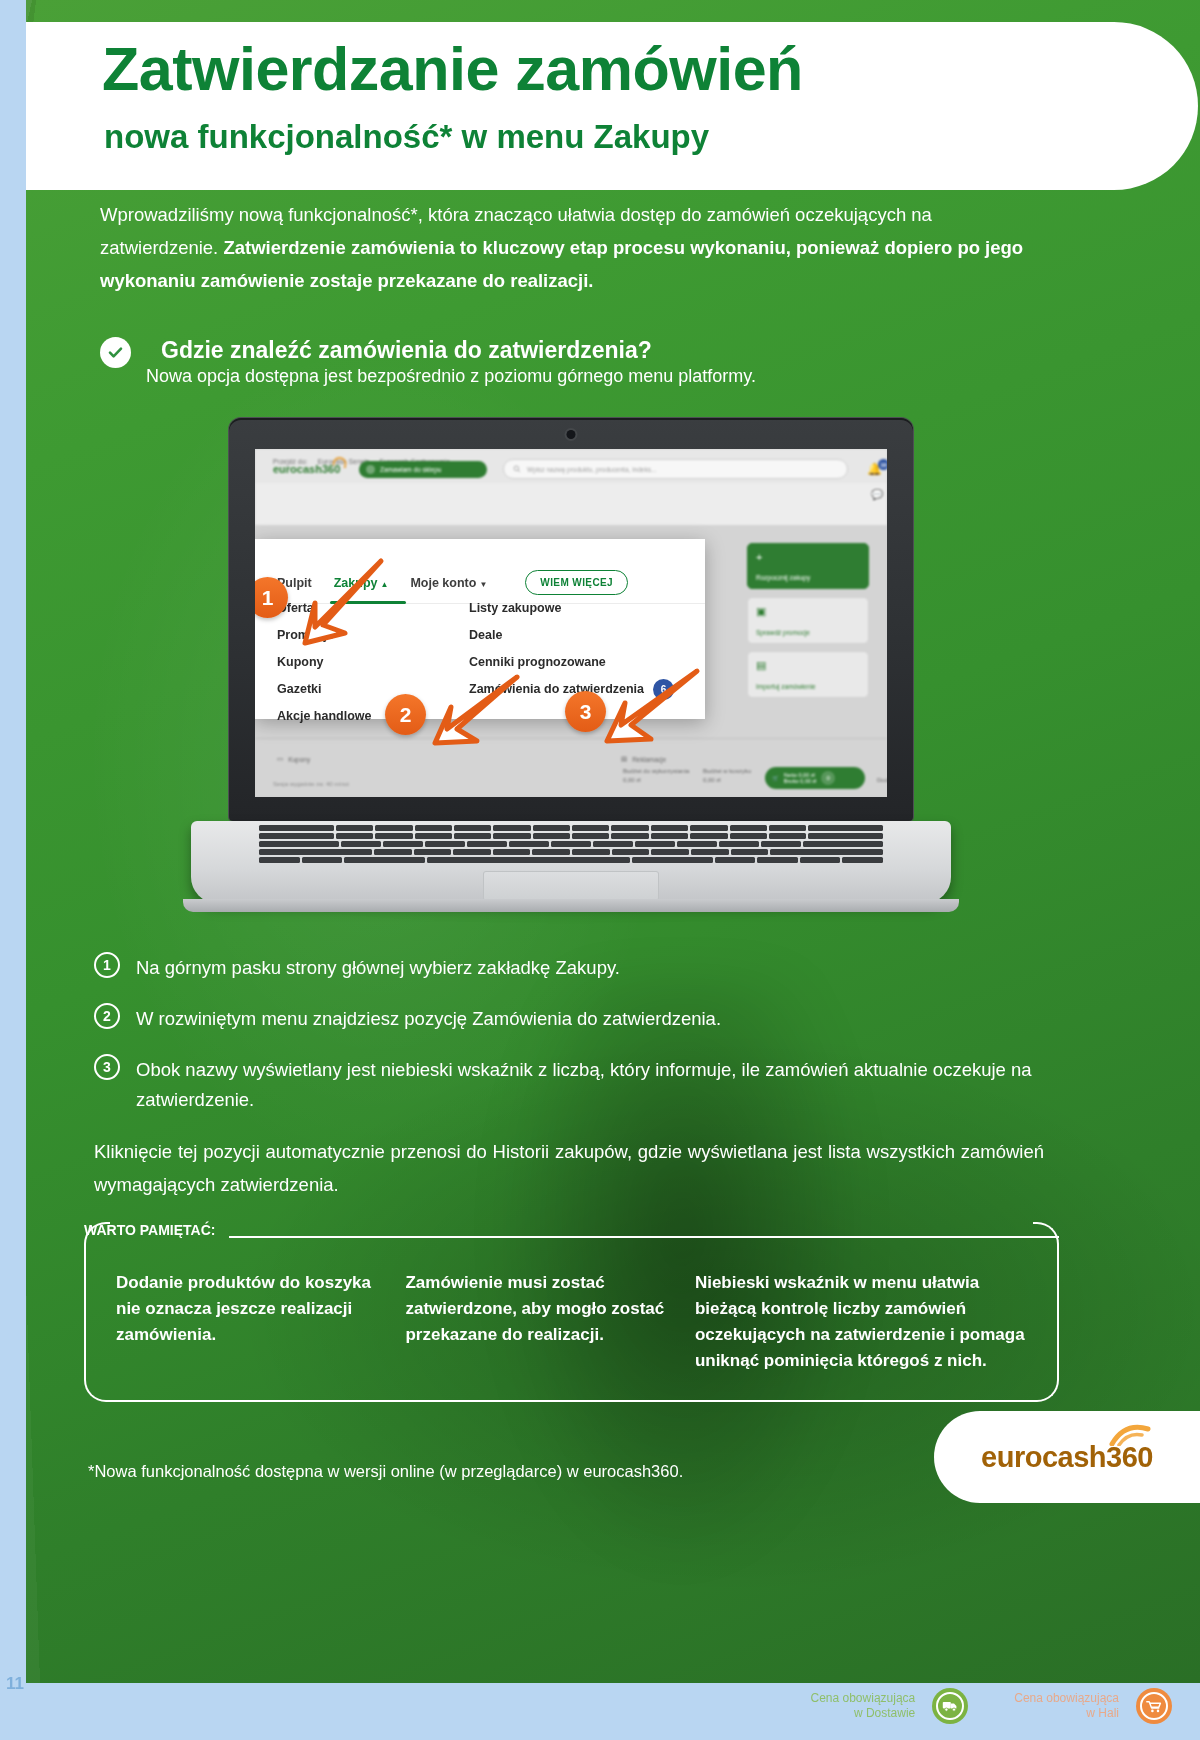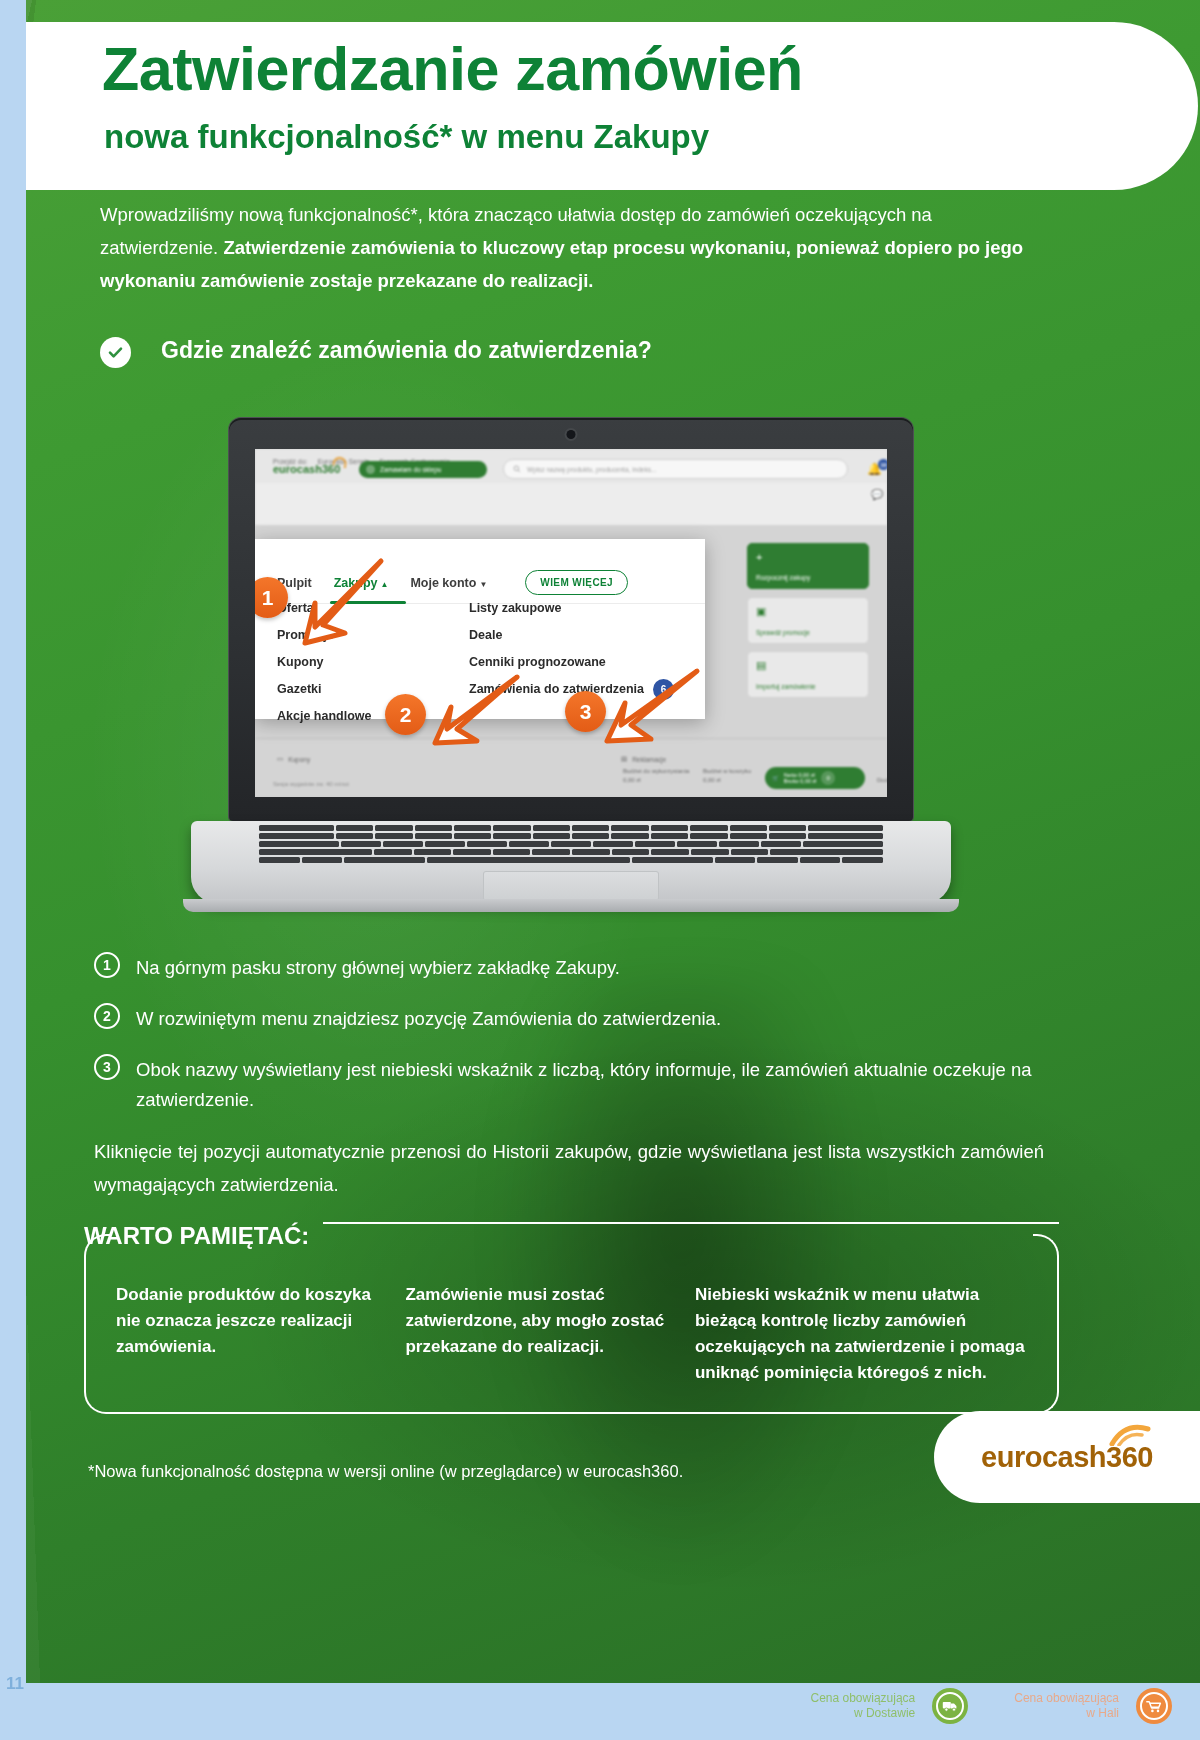--- a/index.html
+++ b/index.html
@@ -301,22 +301,22 @@
   .para {
     color: #ffffff; font-size: 18.5px; line-height: 33px;
     text-align: justify; margin-top: 14px;
   }
 
   
   .remember {
     position: absolute; left: 58px; top: 1222px; width: 975px; z-index: 4;
   }
   .remember-head {
-    display: flex; align-items: flex-start; gap: 14px;
-    color: #ffffff; font-size: 24px; font-weight: 700;
+    display: flex; align-items: flex-end; gap: 14px;
+    color: #ffffff; font-size: 14px; font-weight: 700;
   }
   .remember-rule { flex: 1; height: 2px; background: #ffffff; }
   .remember-box {
     position: relative;
     margin-top: 8px;
     border: 2px solid #ffffff;
     border-top: none;
     border-radius: 0 0 22px 22px;
     padding: 24px 26px 26px 30px;
     display: flex; gap: 28px;
@@ -441,20 +441,21 @@
     </div>
 
     <div class="check-head">
       <span class="check-circle">
         <svg width="19" height="19" viewBox="0 0 19 19">
             <path d="M4 9.7 L7.6 13.3 L15 5.6" stroke="#2f9140" stroke-width="2.6" fill="none" stroke-linecap="round" stroke-linejoin="round"></path>
           </svg>
       </span>
       <span class="check-head-label">Gdzie znaleźć zamówienia do zatwierdzenia?</span>
     </div>
+    <div class="check-sub">Nowa opcja dostępna jest bezpośrednio z poziomu górnego menu platformy.</div>
 
     <div class="laptop-wrap">
       <div class="laptop-shadow"></div>
 
       <div class="laptop-lid">
         <div class="laptop-cam"></div>
 
         <div class="laptop-screen">
 
           <div class="blur-page">

